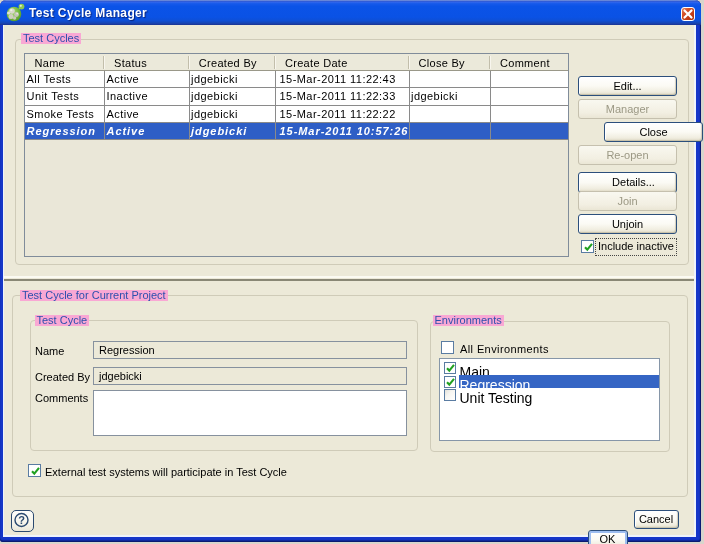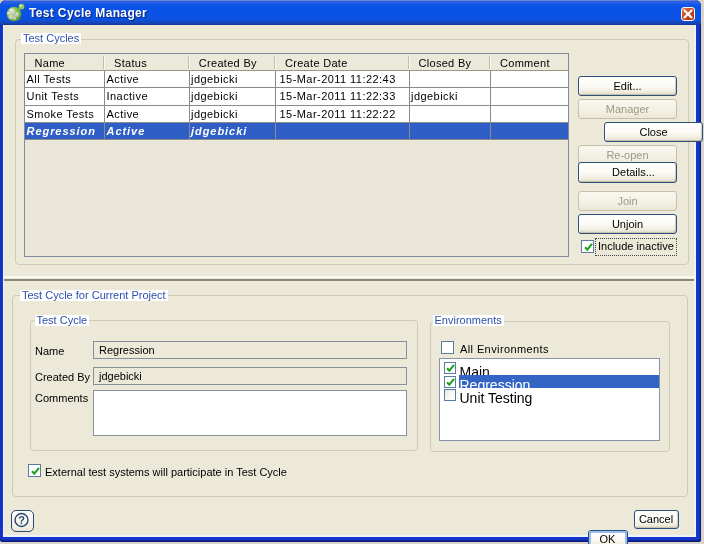--- a/index.html
+++ b/index.html
@@ -18,21 +18,21 @@
   #title { position:absolute; left:29px; top:0; height:25px; line-height:26px;
     font-size:12px; font-weight:bold; color:#fff; letter-spacing:0.35px;
     text-shadow:1px 1px 1px rgba(8,20,90,0.75); }
   #closebtn { position:absolute; left:681px; top:7px; width:14px; height:14px;
     border:1px solid #fff; border-radius:3px;
     background:linear-gradient(135deg,#e88a66 0%,#d4532a 30%,#c03a14 70%,#a93008 100%); }
   #bevel { position:absolute; left:3px; top:25px; width:693px; height:512px; background:#eef3fb; }
   #content { position:absolute; left:4px; top:25px; width:690px; height:510px; background:#ece9d8; }
 
   .gb { position:absolute; border:1px solid #cfcbb8; border-radius:4px; }
-  .gbl { position:absolute; font-size:11px; color:#2d50ad; background:#ffffff; padding:0 2px; line-height:11px; letter-spacing:0; }
+  .gbl { position:absolute; font-size:11px; color:#2d50ad; background:#f9a8d4; padding:0 2px; line-height:11px; letter-spacing:0; }
 
   
   #tablewrap { position:absolute; left:19.5px; top:27.5px; width:545px; height:204px;
      background:#eae7d8; border:1px solid #808c9a; }
   .hcell { position:absolute; top:0; height:17px; line-height:18px; padding-left:10px;
      background:transparent; letter-spacing:0.3px; }
   .htick { position:absolute; top:2.5px; height:12.5px; width:1px; background:#c2beab; box-shadow:1px 0 0 #f8f6ee; }
   #hrow { position:absolute; left:0; top:0; width:543.5px; height:17.7px; background:#ebe9da; border-bottom:1px solid #9a9889; }
   .trow { position:absolute; left:0; width:543.5px; height:17.2px; background:#fff; border-bottom:1px solid #8a8a8a; }
   .tcell { position:absolute; top:0; height:16px; line-height:17px; padding-left:2px; white-space:nowrap; letter-spacing:0.45px; }
@@ -109,21 +109,21 @@
 
     <div class="gb" style="left:11px; top:13.5px; width:674px; height:226px;"></div>
     <div class="gbl" style="left:17px; top:8px;">Test Cycles</div>
 
     <div id="tablewrap">
       <div id="hrow"></div>
       <div class="hcell" style="left:0; width:79.5px;">Name</div>
       <div class="hcell" style="left:79.5px; width:84.8px;">Status</div>
       <div class="hcell" style="left:164.3px; width:86.2px;">Created By</div>
       <div class="hcell" style="left:250.5px; width:133.5px;">Create Date</div>
-      <div class="hcell" style="left:384px; width:81.5px;">Closed By</div>
+      <div class="hcell" style="left:384px; width:81.5px;">Close By</div>
       <div class="hcell" style="left:465.5px; width:78px;">Comment</div>
       <div class="htick" style="left:78.5px;"></div>
       <div class="htick" style="left:163.3px;"></div>
       <div class="htick" style="left:249.5px;"></div>
       <div class="htick" style="left:383px;"></div>
       <div class="htick" style="left:464.5px;"></div>
 
       <div class="trow" style="top:17.7px;">
         <div class="tcell" style="left:0;">All Tests</div>
         <div class="tcell" style="left:80px;">Active</div>
@@ -140,33 +140,34 @@
       <div class="trow" style="top:52.1px;">
         <div class="tcell" style="left:0;">Smoke Tests</div>
         <div class="tcell" style="left:80px;">Active</div>
         <div class="tcell" style="left:164.5px;">jdgebicki</div>
         <div class="tcell" style="left:250.5px; padding-left:4.5px;">15-Mar-2011 11:22:22</div>
       </div>
       <div class="trow" id="selrow" style="top:69.3px;">
         <div class="tcell" style="left:0;">Regression</div>
         <div class="tcell" style="left:80px;">Active</div>
         <div class="tcell" style="left:164.5px;">jdgebicki</div>
+        <div class="tcell" style="left:250.5px; padding-left:4.5px;">15-Mar-2011 10:57:26</div>
       </div>
       <div class="vline" style="left:79.5px; top:17.7px; height:69px;"></div>
       <div class="vline" style="left:164.3px; top:17.7px; height:69px;"></div>
       <div class="vline" style="left:250.5px; top:17.7px; height:69px;"></div>
       <div class="vline" style="left:384px; top:17.7px; height:69px;"></div>
       <div class="vline" style="left:465.5px; top:17.7px; height:69px;"></div>
     </div>
 
     <div class="btn" style="top:50.5px;">Edit...</div>
     <div class="btn dis" style="top:73.5px;">Manager</div>
     <div class="btn" style="top:96.5px;margin-left:26px;">Close</div>
     <div class="btn dis" style="top:119.5px;">Re-open</div>
-    <div class="btn" style="top:137px;padding-left:12px;">Details...</div>
+    <div class="btn" style="top:147px;padding-left:12px;">Details...</div>
     <div class="btn" style="top:188.5px;">Unjoin</div>
     <div class="btn dis" style="top:165.5px;">Join</div>
 
     <div class="cb" style="left:577px; top:215px;">
       <svg width="11" height="11" viewBox="0 0 11 11">
           <path d="M2 5.2 L4.3 7.6 L9 1.8" stroke="#21a121" stroke-width="2.1" fill="none"></path>
         </svg>
     </div>
     <div class="lab" style="left:591px; top:213px; border:1px dotted #444; padding:1px 2px 2px 2px;">Include inactive</div>
 

